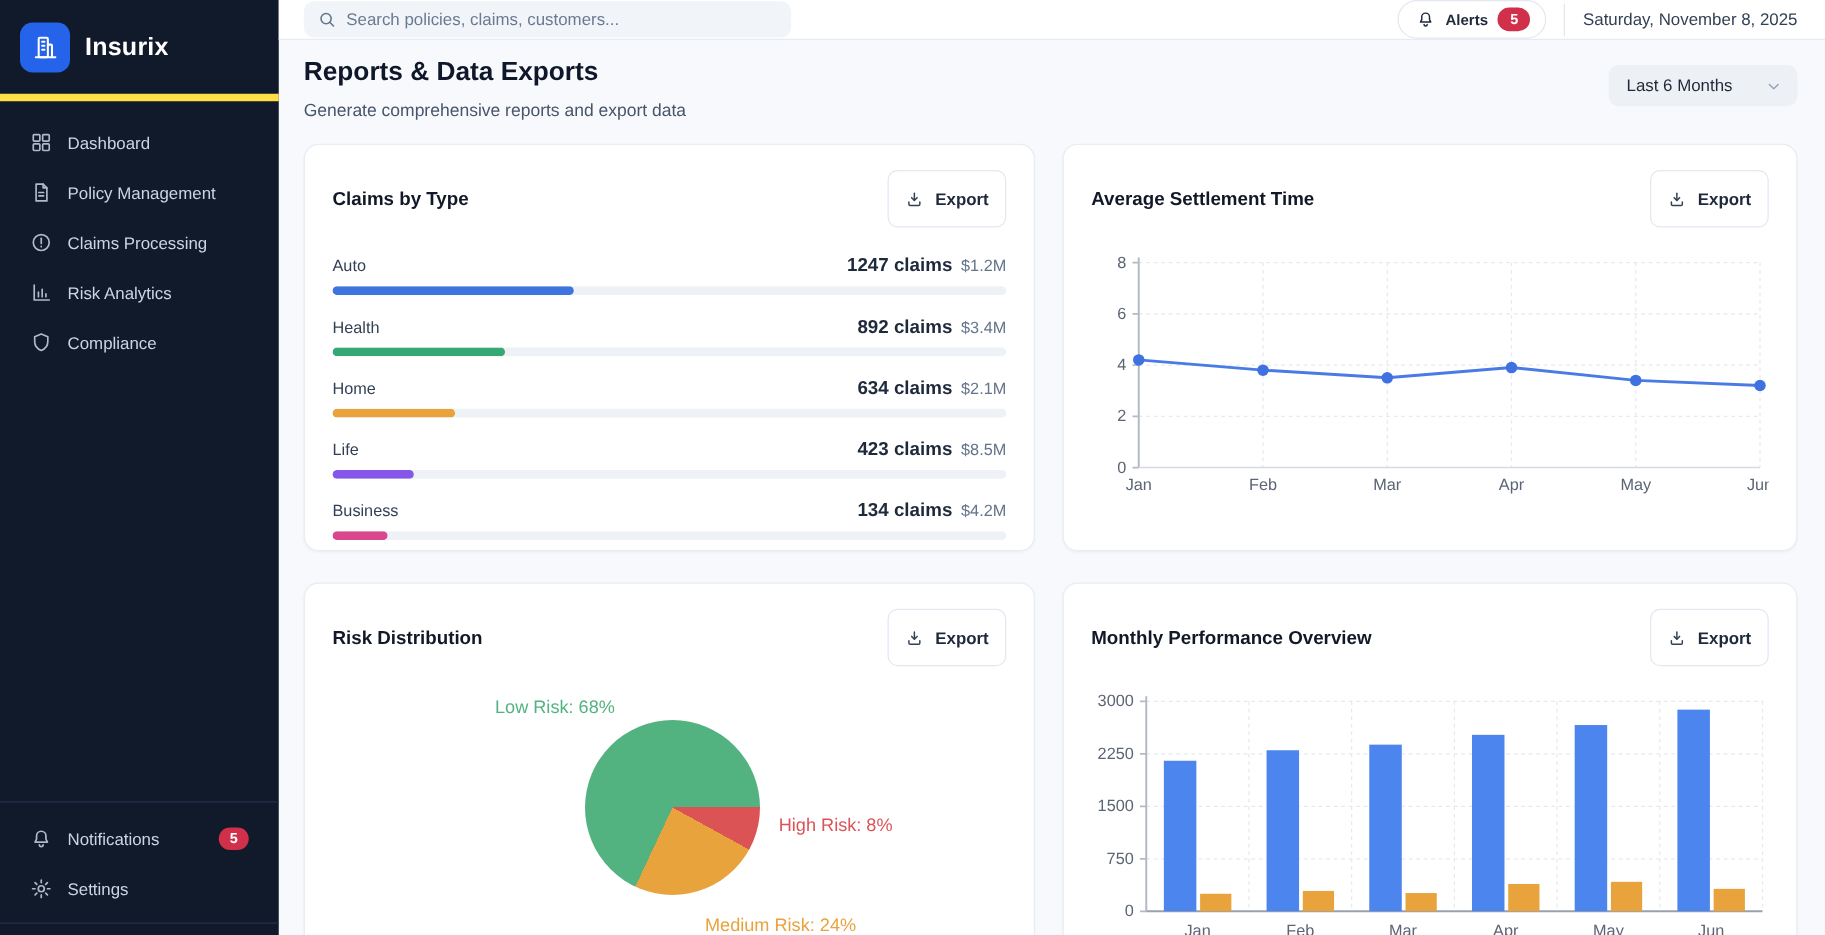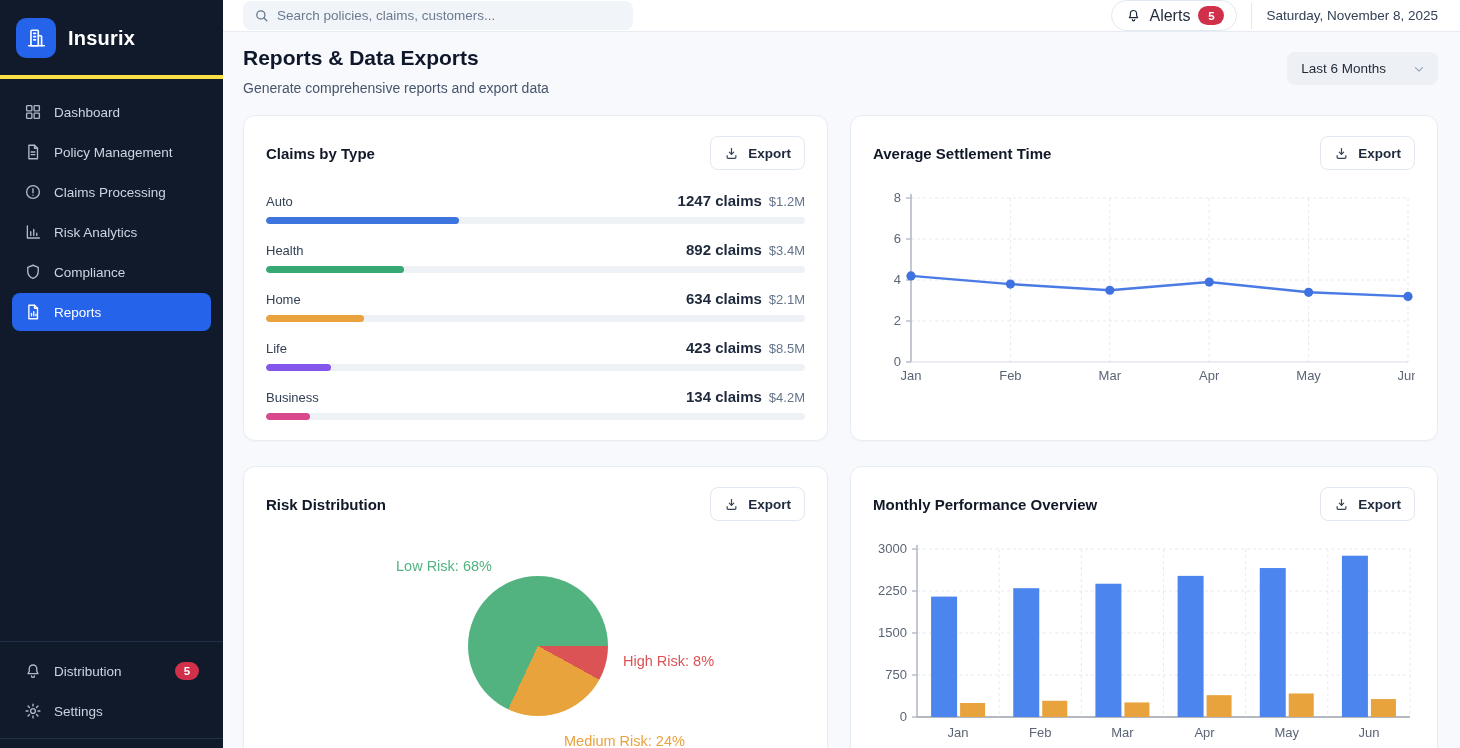--- a/index.html
+++ b/index.html
@@ -15,21 +15,21 @@
   
   .sidebar {
     width:223px; min-width:223px; height:748px;
     background:#111a2b;
     display:flex; flex-direction:column;
     color:#d6dce6;
   }
   .brand-row {
     display:flex; align-items:center; gap:12px;
     padding:18px 16px 17px 16px;
-    border-bottom:4px solid #fde047;
+    border-bottom:6px solid #fde047;
   }
   .brand-logo {
     width:40px; height:40px; border-radius:10px;
     background:#2563eb; color:#fff;
     display:flex; align-items:center; justify-content:center;
   }
   .brand-name { font-size:20px; font-weight:bold; color:#fff; letter-spacing:.2px; }
   .side-nav { padding:14px 12px 0 12px; display:flex; flex-direction:column; gap:2px; }
   .nav-item {
     display:flex; align-items:center; gap:12px;
@@ -81,21 +81,21 @@
     font-size:13.5px; color:#334155; width:100%;
   }
   .search-box input::placeholder { color:#6b7a90; }
   .topbar-right { margin-left:auto; display:flex; align-items:center; gap:14px; }
   .alerts-btn {
     display:flex; align-items:center; gap:8px;
     height:31px; padding:0 12px 0 14px;
     background:#fff; border:1px solid #e2e8f0; border-radius:17px;
     cursor:pointer; color:#1e293b;
   }
-  .alerts-btn .lbl { font-size:16px; font-weight:normal; }
+  .alerts-btn .lbl { font-size:12px; font-weight:bold; }
   .alerts-badge {
     background:#d03049; color:#fff; font-size:11.5px; font-weight:bold;
     min-width:26px; height:19px; border-radius:10px;
     display:flex; align-items:center; justify-content:center; padding:0 8px;
   }
   .tb-divider { width:1px; height:26px; background:#e2e8f0; }
   .date-text { font-size:13.5px; color:#334155; }
 
   
   .content { padding:14px 22px 0 20px; }
@@ -122,21 +122,21 @@
     box-shadow:0 1px 2px rgba(15,23,42,.03);
     position:relative;
   }
   .card.r1 { height:326px; }
   .card.r2 { height:345px; }
   .card-head { display:flex; align-items:center; }
   .card-title { font-size:15px; font-weight:600; color:#111827; }
   .export-btn {
     margin-left:auto;
     display:flex; align-items:center; gap:9px;
-    height:34px; padding:0 13px;
+    height:46px; padding:0 13px;
     border:1px solid #e2e8f0; border-radius:8px; background:#fff;
     font-size:13.5px; font-weight:600; color:#1e293b; cursor:pointer;
   }
   .export-btn .dl { width:15px; height:15px; color:#334155; display:flex; }
 
   
   .claims-list { margin-top:22px; }
   .claim-row { margin-bottom:17px; }
   .claim-top { display:flex; align-items:baseline; }
   .claim-type { font-size:13px; color:#334155; }
@@ -221,43 +221,33 @@
         <span>Risk Analytics</span>
       </div>
       <div class="nav-item">
         <span class="nav-ic">
           <svg width="18" height="18" viewBox="0 0 24 24" fill="none" stroke="currentColor" stroke-width="1.8" stroke-linecap="round" stroke-linejoin="round">
             <path d="M12 3l7 2.8v5.2c0 5-3.4 8.2-7 9.5-3.6-1.3-7-4.5-7-9.5V5.8z"></path>
           </svg>
         </span>
         <span>Compliance</span>
       </div>
-      <div class="nav-item active">
-        <span class="nav-ic">
-          <svg width="18" height="18" viewBox="0 0 24 24" fill="none" stroke="currentColor" stroke-width="1.8" stroke-linecap="round" stroke-linejoin="round">
-            <path d="M6.5 3h7.5l4 4v14H6.5z"></path>
-            <path d="M14 3v4h4"></path>
-            <path d="M10 17v-3M13 17v-5.5M16 17v-2"></path>
-          </svg>
-        </span>
-        <span>Reports</span>
-      </div>
     </nav>
 
   <div class="side-spacer"></div>
 
   <div class="side-footer" id="side-footer">
       <div class="foot-item">
         <span class="nav-ic">
           <svg width="18" height="18" viewBox="0 0 24 24" fill="none" stroke="currentColor" stroke-width="1.8" stroke-linecap="round" stroke-linejoin="round">
             <path d="M12 4a5 5 0 0 0-5 5v3.4L5.4 15.5h13.2L17 12.4V9a5 5 0 0 0-5-5z"></path>
             <path d="M10 18.5a2 2 0 0 0 4 0"></path>
           </svg>
         </span>
-        <span>Distribution</span>
+        <span>Notifications</span>
         <span class="foot-badge">5</span>
       </div>
       <div class="foot-item">
         <span class="nav-ic">
           <svg width="18" height="18" viewBox="0 0 24 24" fill="none" stroke="currentColor" stroke-width="1.8" stroke-linecap="round" stroke-linejoin="round">
             <circle cx="12" cy="12" r="3.2"></circle>
             <path d="M12 2.8v2.6M12 18.6v2.6M2.8 12h2.6M18.6 12h2.6M5.4 5.4l1.9 1.9M16.7 16.7l1.9 1.9M18.6 5.4l-1.9 1.9M7.3 16.7l-1.9 1.9"></path>
           </svg>
         </span>
         <span>Settings</span>

